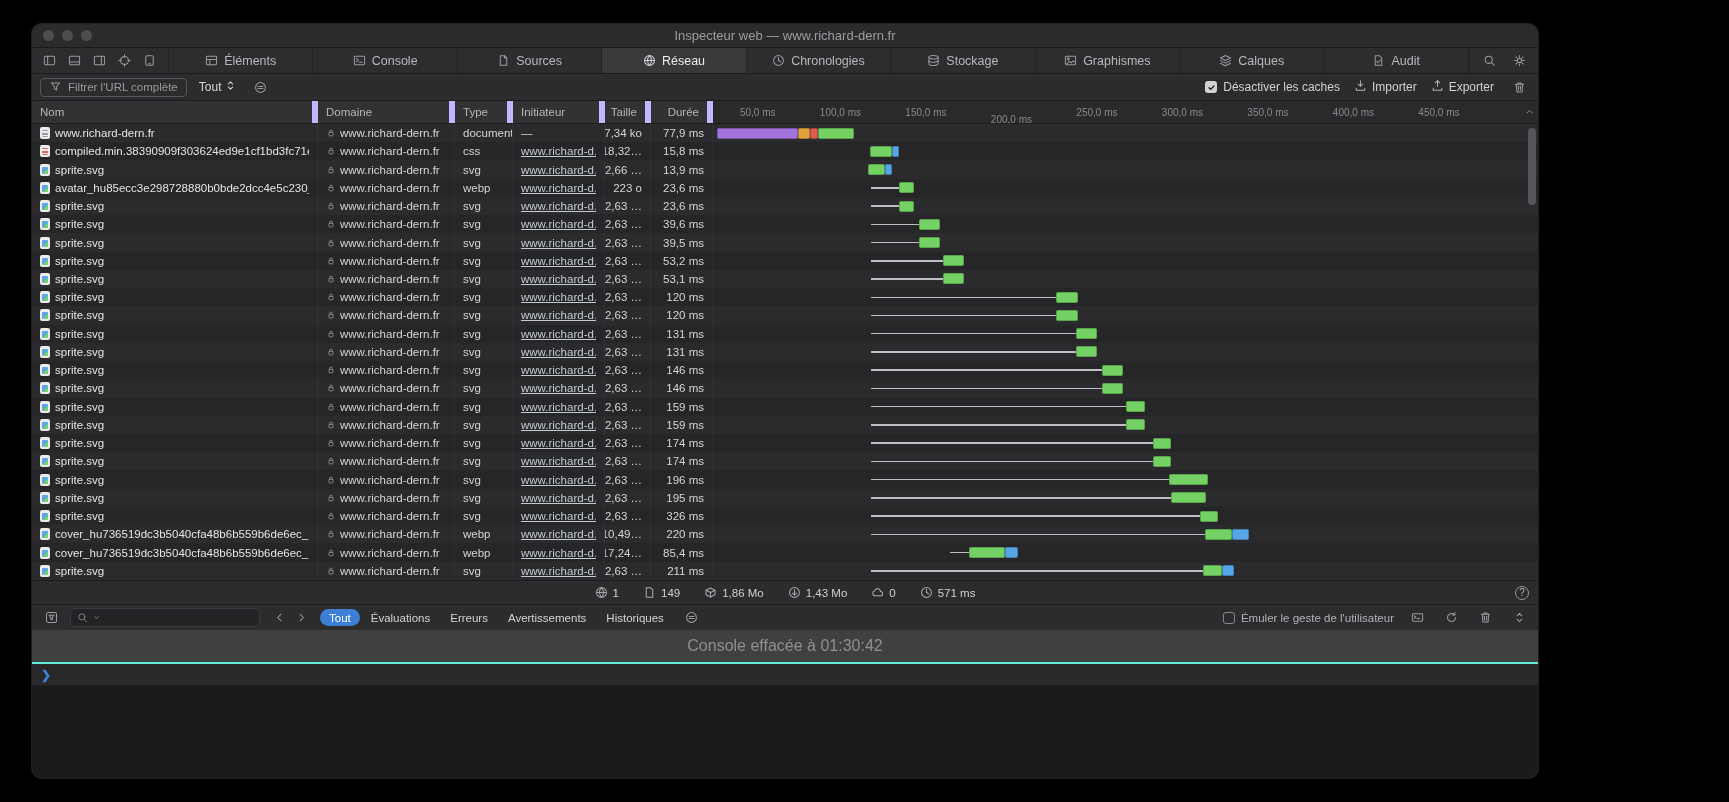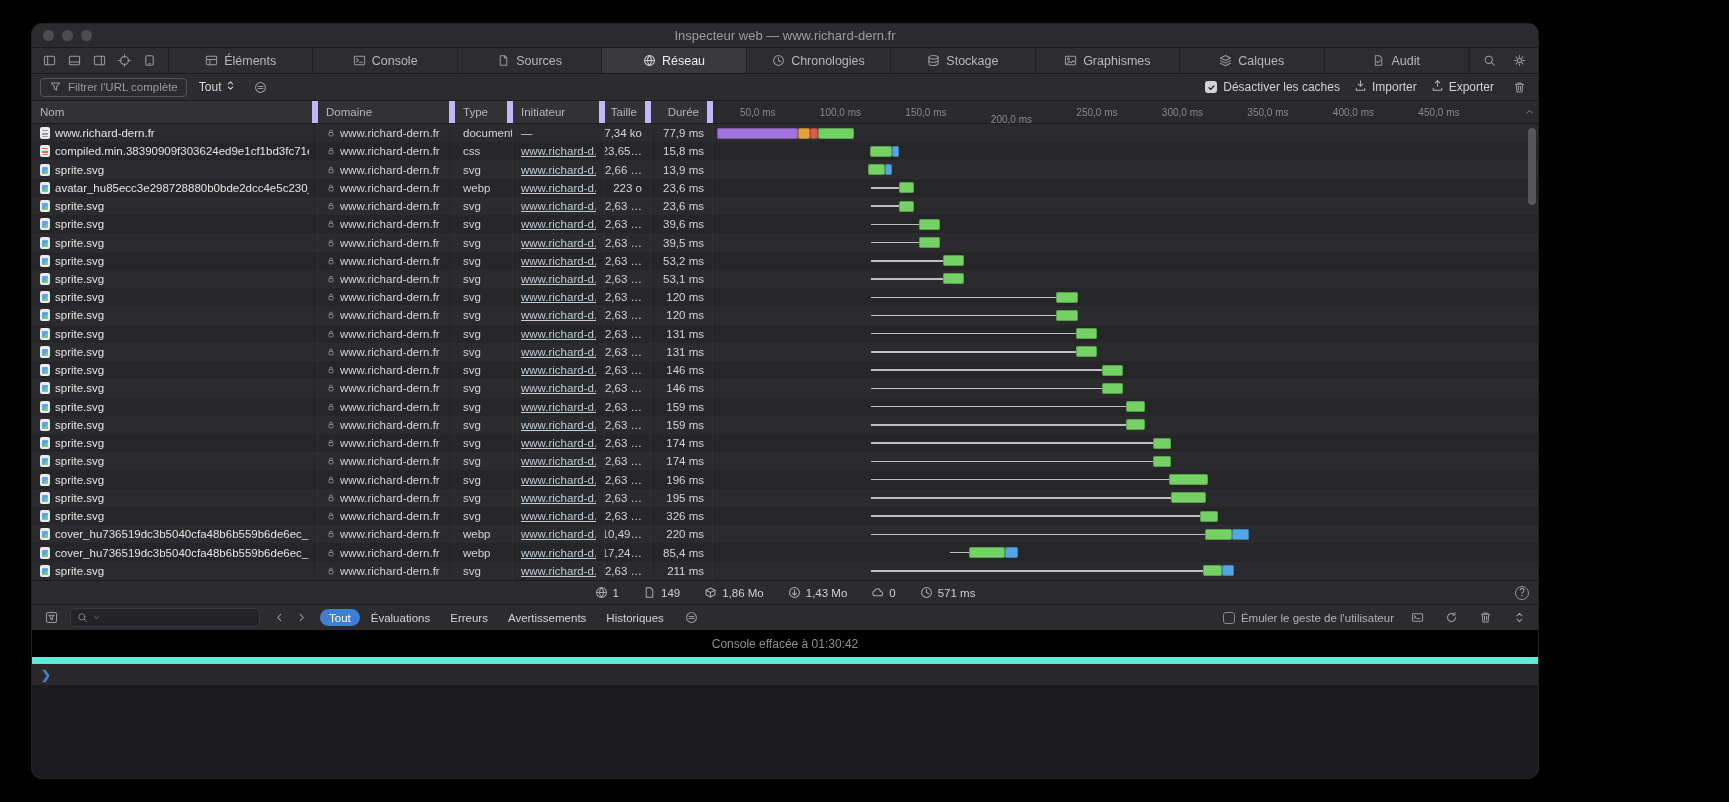--- a/index.html
+++ b/index.html
@@ -90,21 +90,21 @@
   .searchbox{display:flex;align-items:center;gap:3px;background:#232325;border:1px solid #3a3a3e;
     border-radius:5px;height:19px;width:190px;padding:0 6px;color:#8a8a8e}
   .searchbox .icon svg{width:11px;height:11px}
   .nav{display:flex;gap:0;color:#78787c}
   .pills{display:flex;gap:2px;align-items:center}
   .pill{height:17px;display:flex;align-items:center;padding:0 9px;border-radius:9px;color:#d3d3d6;font-size:11.5px}
   .pill.selected{background:var(--accent-blue);color:#fff}
   .con-right{margin-left:auto;display:flex;align-items:center;gap:12px}
   .con-right .chkrow{color:#b3b3b7;font-size:11.5px}
   .con-msg{height:34px;flex:none;display:flex;align-items:center;justify-content:center;
-    color:#8f8f93;font-size:12px;background:#000000;border-bottom:7px solid #5eead4}
+    color:#8f8f93;font-size:16px;background:#404040;border-bottom:2px solid #5eead4}
   .con-prompt{height:22px;flex:none;display:flex;align-items:center;padding-left:9px;background:#29292b;
     border-bottom:1px solid #1c1c1e;color:var(--accent-blue);font-weight:bold;font-size:12px}
   .con-empty{flex:1;background:#1b1b1d}
 </style>
 </head>
 <body>
 
 <div class="window">
 
   <div class="titlebar">
@@ -406,21 +406,21 @@
               <rect x="4.1" y="6.2" width="5.8" height="4.8" rx="1"></rect>
               <path d="M5.1 6.2V4.9a1.9 1.9 0 013.8 0v1.3"></path>
             </svg>
           </span>
           <span>www.richard-dern.fr</span>
         </div>
         <div class="cell c3">css</div>
         <div class="cell c4">
           <span class="linktext">www.richard-d…</span>
         </div>
-        <div class="cell c5">23,65…</div>
+        <div class="cell c5">18,32…</div>
         <div class="cell c6">15,8 ms</div>
         <div class="cell c-wf">
           <span class="seg seg-green" style="left: 156.55px; width: 22.23px;"></span>
           <span class="seg seg-blue" style="left: 178.78px; width: 6.84px;"></span>
         </div>
       </div>
       <div class="row even">
         <div class="cell c1">
           <span class="file image"></span>
           <span class="name-text">sprite.svg</span>

